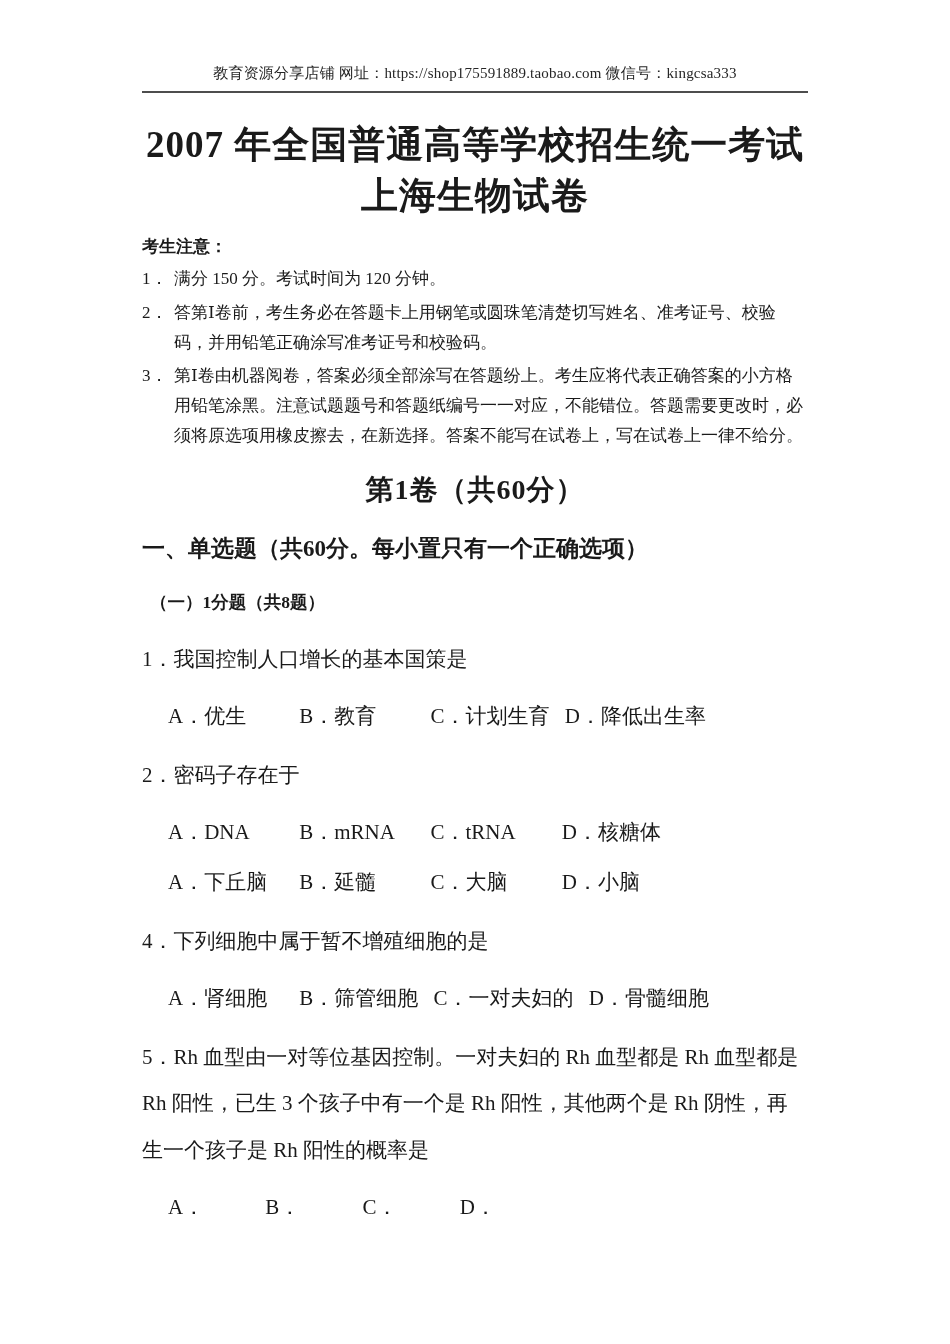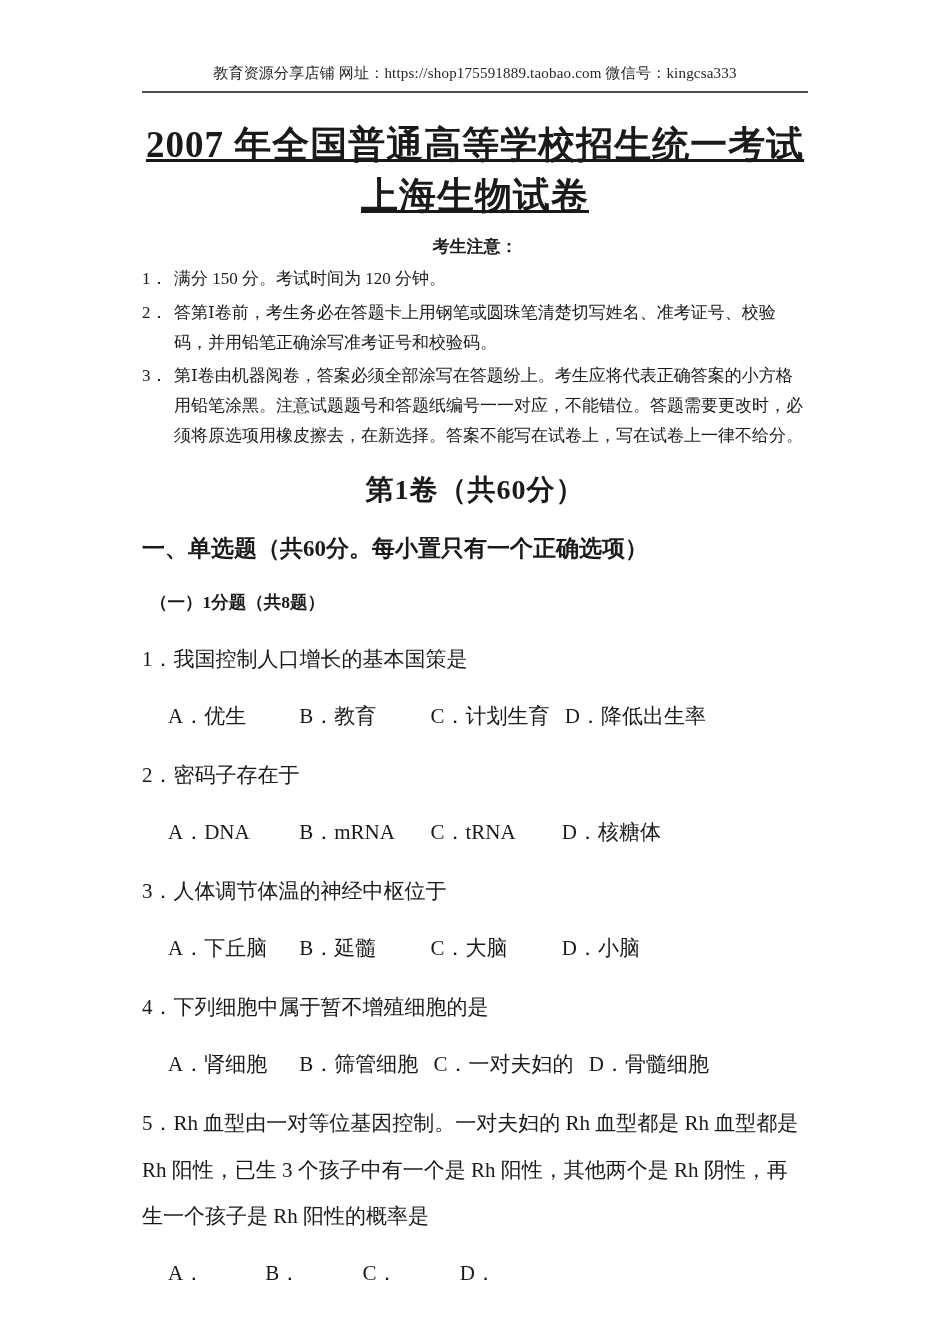--- a/index.html
+++ b/index.html
@@ -17,26 +17,26 @@
     padding-top:60px;
     text-align:center;
     font-size:15px;
     color:#262626;
     border-bottom:2px solid #4d4d4d;
     padding-bottom:8px;
     letter-spacing:0.2px;
   }
 
   
-  .main-title{margin-top:26px;text-align:center;font-weight:bold;line-height:1.38;text-decoration:underline;}
+  .main-title{margin-top:26px;text-align:center;font-weight:bold;line-height:1.38;}
   .main-title .t-line{font-size:37px;letter-spacing:1px;}
 
   
   .notice{margin-top:14px;font-size:17px;}
-  .notice-heading{font-weight:bold;margin-bottom:6px;text-align:center;}
+  .notice-heading{font-weight:bold;margin-bottom:6px;}
   .notice-item{display:flex;line-height:1.75;margin-bottom:4px;}
   .notice-item .n-num{flex:0 0 32px;}
   .notice-item .n-text{flex:1;}
 
   
   .part-title{margin:20px 0 24px;text-align:center;font-size:28px;font-weight:bold;letter-spacing:1px;}
   .type-heading{font-size:23px;font-weight:bold;margin-bottom:26px;}
   .sub-heading{font-size:17.5px;font-weight:bold;padding-left:8px;margin-bottom:22px;}
 
   
@@ -93,21 +93,20 @@
     <p class="stem"><span>2．</span><span>密码子存在于</span></p>
     <div class="opts">
       <span class="opt">A．DNA</span>
       <span class="opt">B．mRNA</span>
       <span class="opt">C．tRNA</span>
       <span class="opt">D．核糖体</span>
     </div>
   </div>
 
   <div class="q">
-    <p class="stem"><span>3．</span><span>人体调节体温的神经中枢位于</span></p>
     <div class="opts">
       <span class="opt">A．下丘脑</span>
       <span class="opt">B．延髓</span>
       <span class="opt">C．大脑</span>
       <span class="opt">D．小脑</span>
     </div>
   </div>
 
   <div class="q">
     <p class="stem"><span>4．</span><span>下列细胞中属于暂不增殖细胞的是</span></p>

